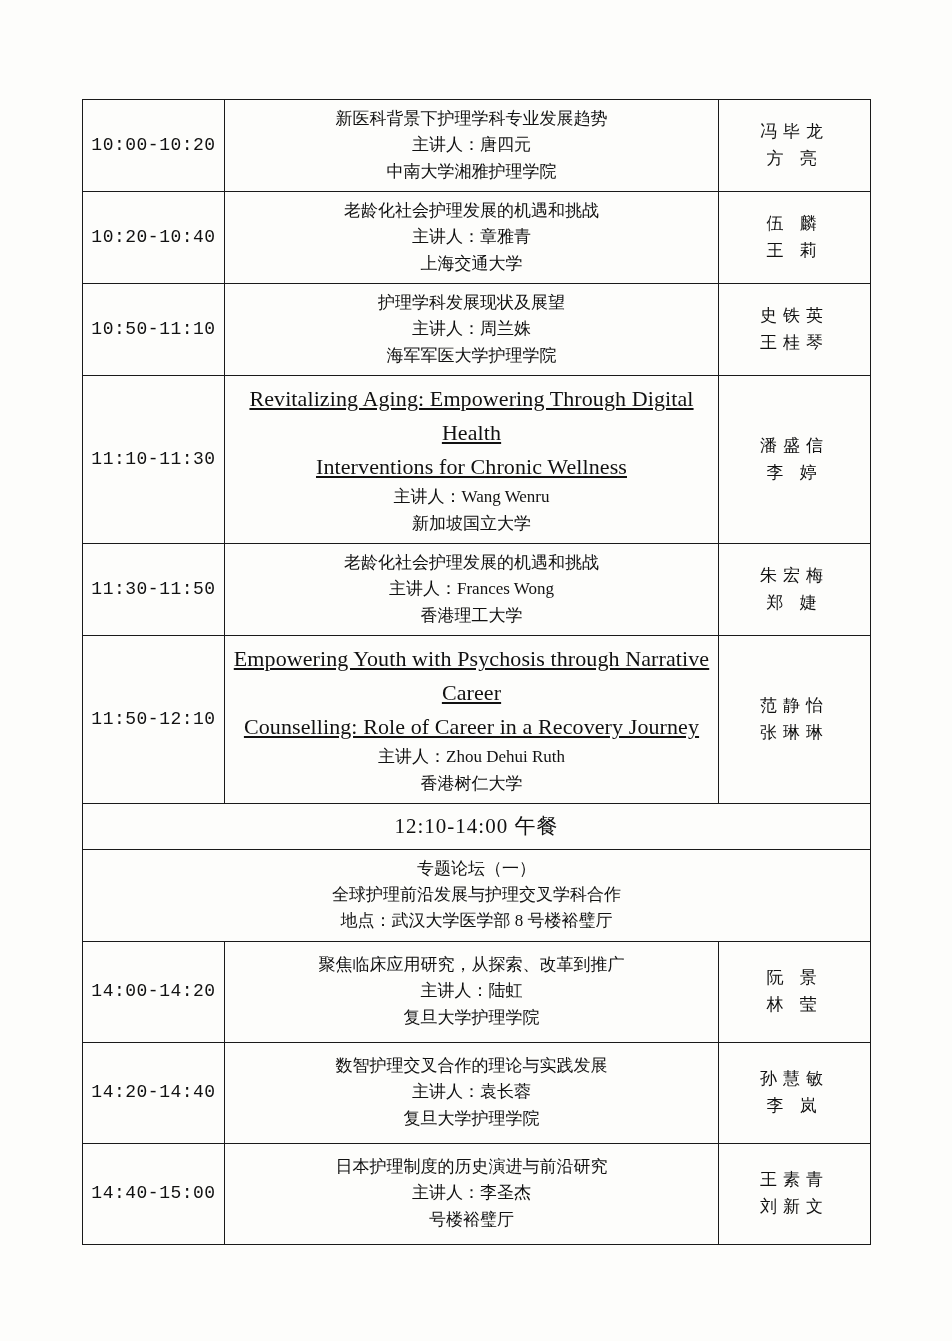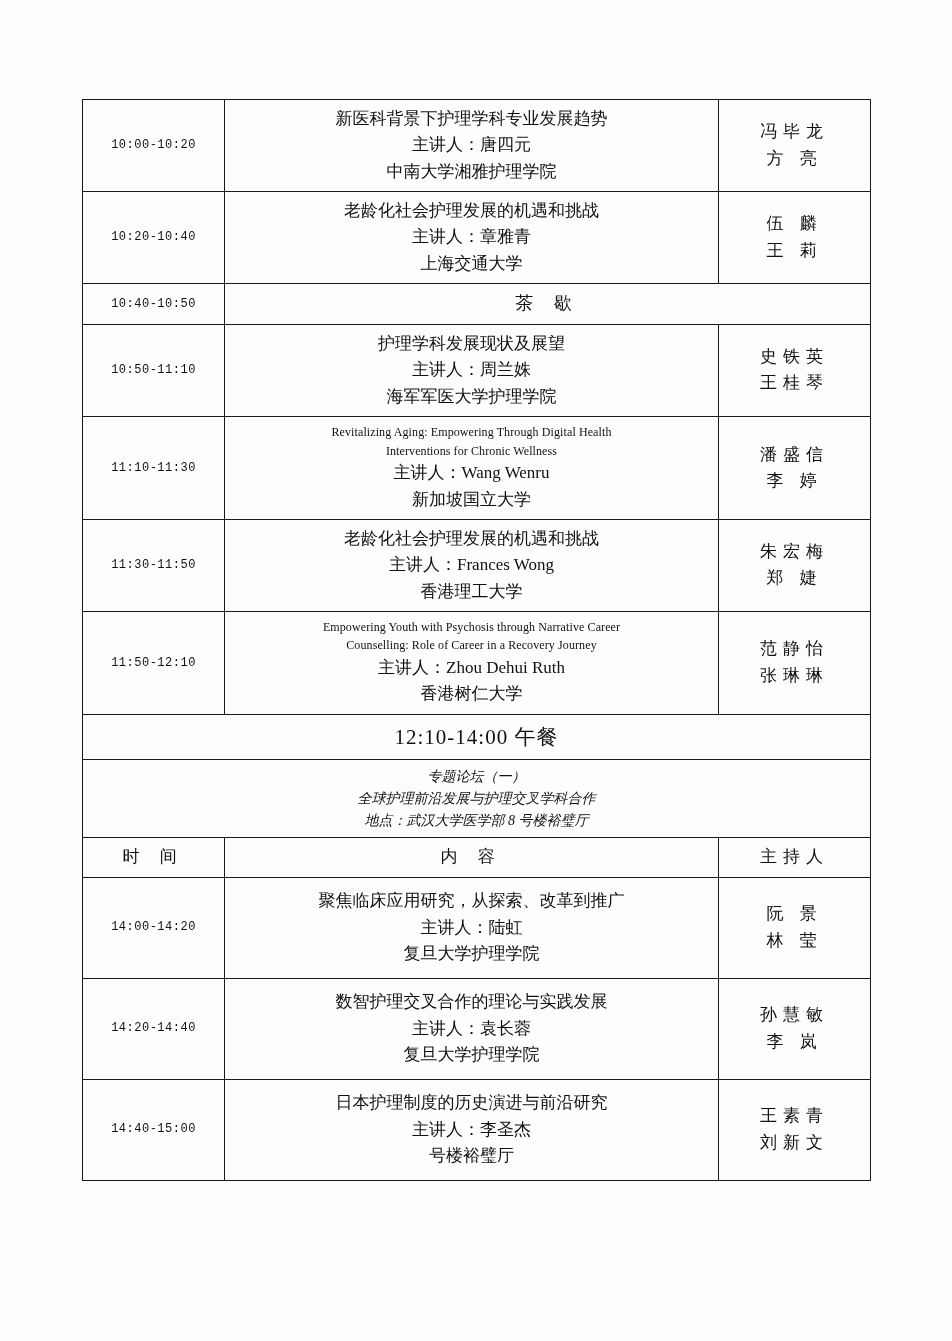--- a/index.html
+++ b/index.html
@@ -36,58 +36,58 @@
     vertical-align: middle;
     padding: 6px 4px;
     line-height: 1.55;
   }
   .col-time { width: 142px; }
   .col-content { width: 494px; }
   .col-host { width: 152px; }
 
   .time-cell {
     font-family: "Liberation Mono", "DejaVu Sans Mono", monospace;
-    font-size: 12px;
+    font-size: 18px;
     letter-spacing: 0.5px;
     white-space: nowrap;
   }
   .content-cell {
     font-size: 17px;
   }
   .content-cell .line {
     display: block;
   }
   .content-cell .en {
     font-family: "Liberation Serif", serif;
-    font-size: 12px;
+    font-size: 22px;
     letter-spacing: 0.1px;
+    text-decoration: underline;
   }
   .host-cell {
     font-size: 17px;
     letter-spacing: 6px;
     padding-left: 6px;
   }
   .host-cell .line { display: block; }
 
   .break-cell {
     font-size: 18px;
     letter-spacing: 8px;
     font-weight: 500;
   }
   .lunch-cell {
     font-size: 21px;
     letter-spacing: 1px;
     padding: 12px 4px;
     margin-top: 44px;
   }
   .forum-cell {
-    font-size: 14px;
+    font-size: 17px;
     line-height: 1.72;
     padding: 9px 4px;
-    font-style: italic;
   }
   .forum-cell .line { display: block; }
   .header-cell {
     font-size: 17px;
     letter-spacing: 8px;
     padding-left: 8px;
   }
   .header-cell.narrow { letter-spacing: 6px; }
   .tall { height: 88px; }
 </style>
@@ -123,24 +123,20 @@
           <span class="line">老龄化社会护理发展的机遇和挑战</span>
           <span class="line">主讲人：章雅青</span>
           <span class="line">上海交通大学</span>
         </td>
         <td class="host-cell">
           <span class="line">伍 麟</span>
           <span class="line">王 莉</span>
         </td>
       </tr>
 
-      <tr>
-        <td class="time-cell">10:40-10:50</td>
-        <td class="break-cell" colspan="2">茶 歇</td>
-      </tr>
 
       <tr>
         <td class="time-cell">10:50-11:10</td>
         <td class="content-cell">
           <span class="line">护理学科发展现状及展望</span>
           <span class="line">主讲人：周兰姝</span>
           <span class="line">海军军医大学护理学院</span>
         </td>
         <td class="host-cell">
           <span class="line">史铁英</span>
@@ -194,25 +190,20 @@
       </tr>
 
       <tr>
         <td class="forum-cell" colspan="3">
           <span class="line">专题论坛（一）</span>
           <span class="line">全球护理前沿发展与护理交叉学科合作</span>
           <span class="line">地点：武汉大学医学部 8 号楼裕璧厅</span>
         </td>
       </tr>
 
-      <tr>
-        <td class="header-cell">时 间</td>
-        <td class="header-cell">内 容</td>
-        <td class="header-cell narrow">主持人</td>
-      </tr>
 
       <tr>
         <td class="time-cell">14:00-14:20</td>
         <td class="content-cell tall">
           <span class="line">聚焦临床应用研究，从探索、改革到推广</span>
           <span class="line">主讲人：陆虹</span>
           <span class="line">复旦大学护理学院</span>
         </td>
         <td class="host-cell">
           <span class="line">阮 景</span>

